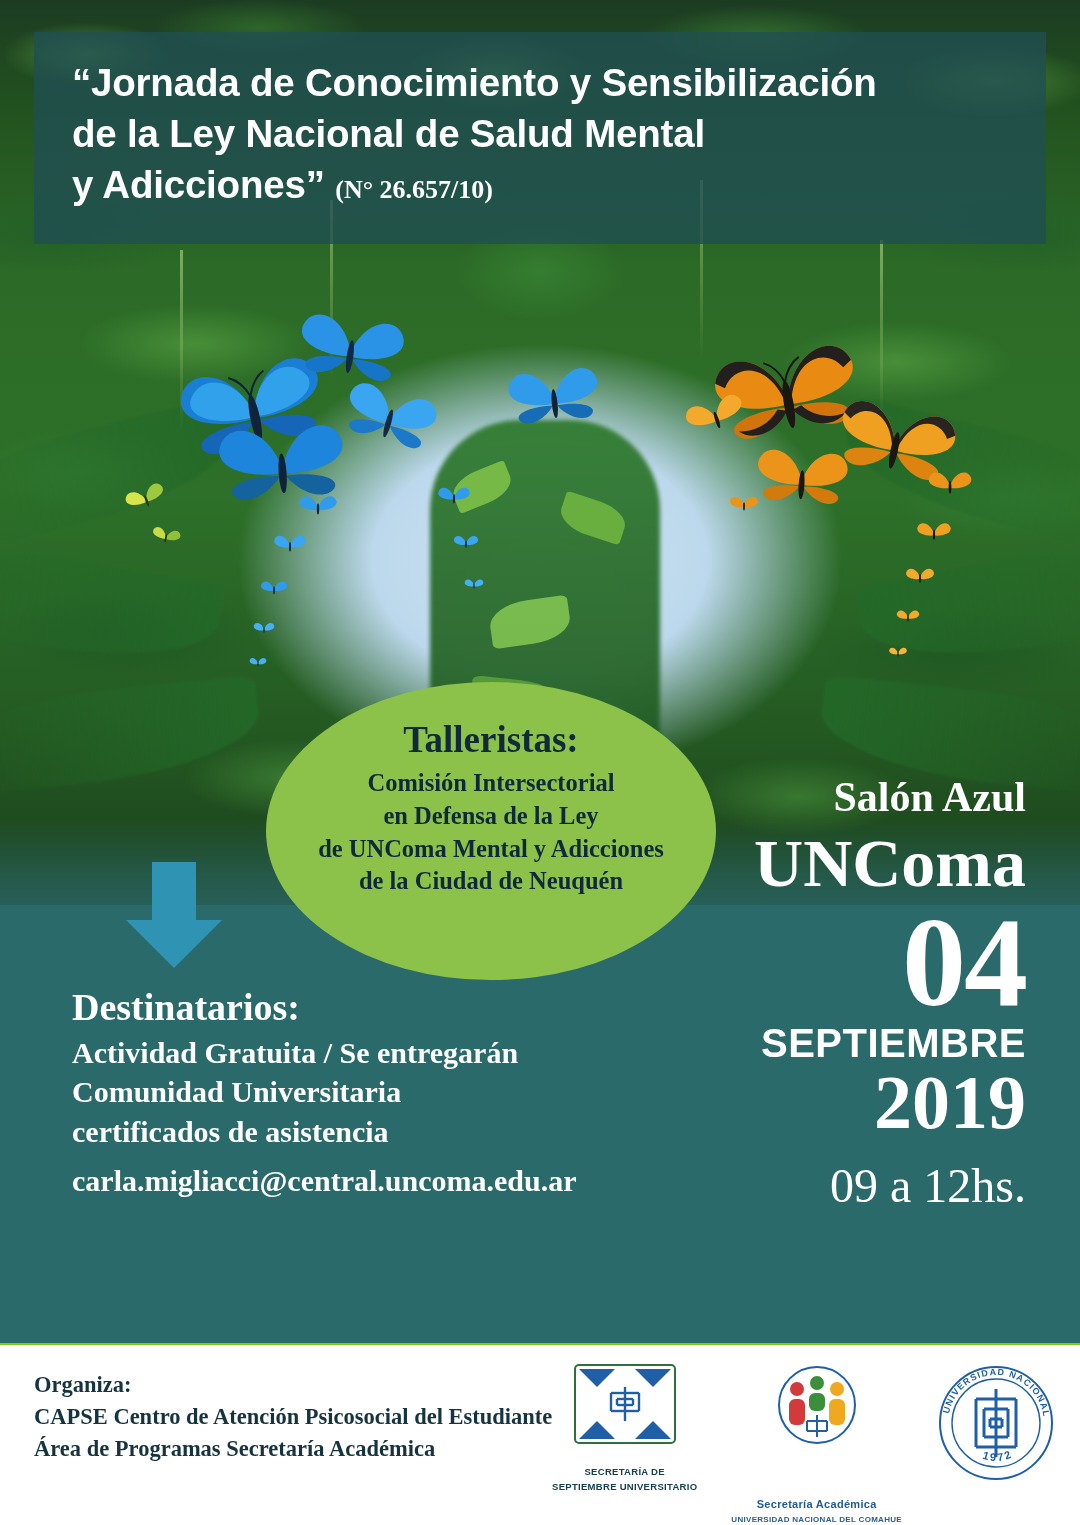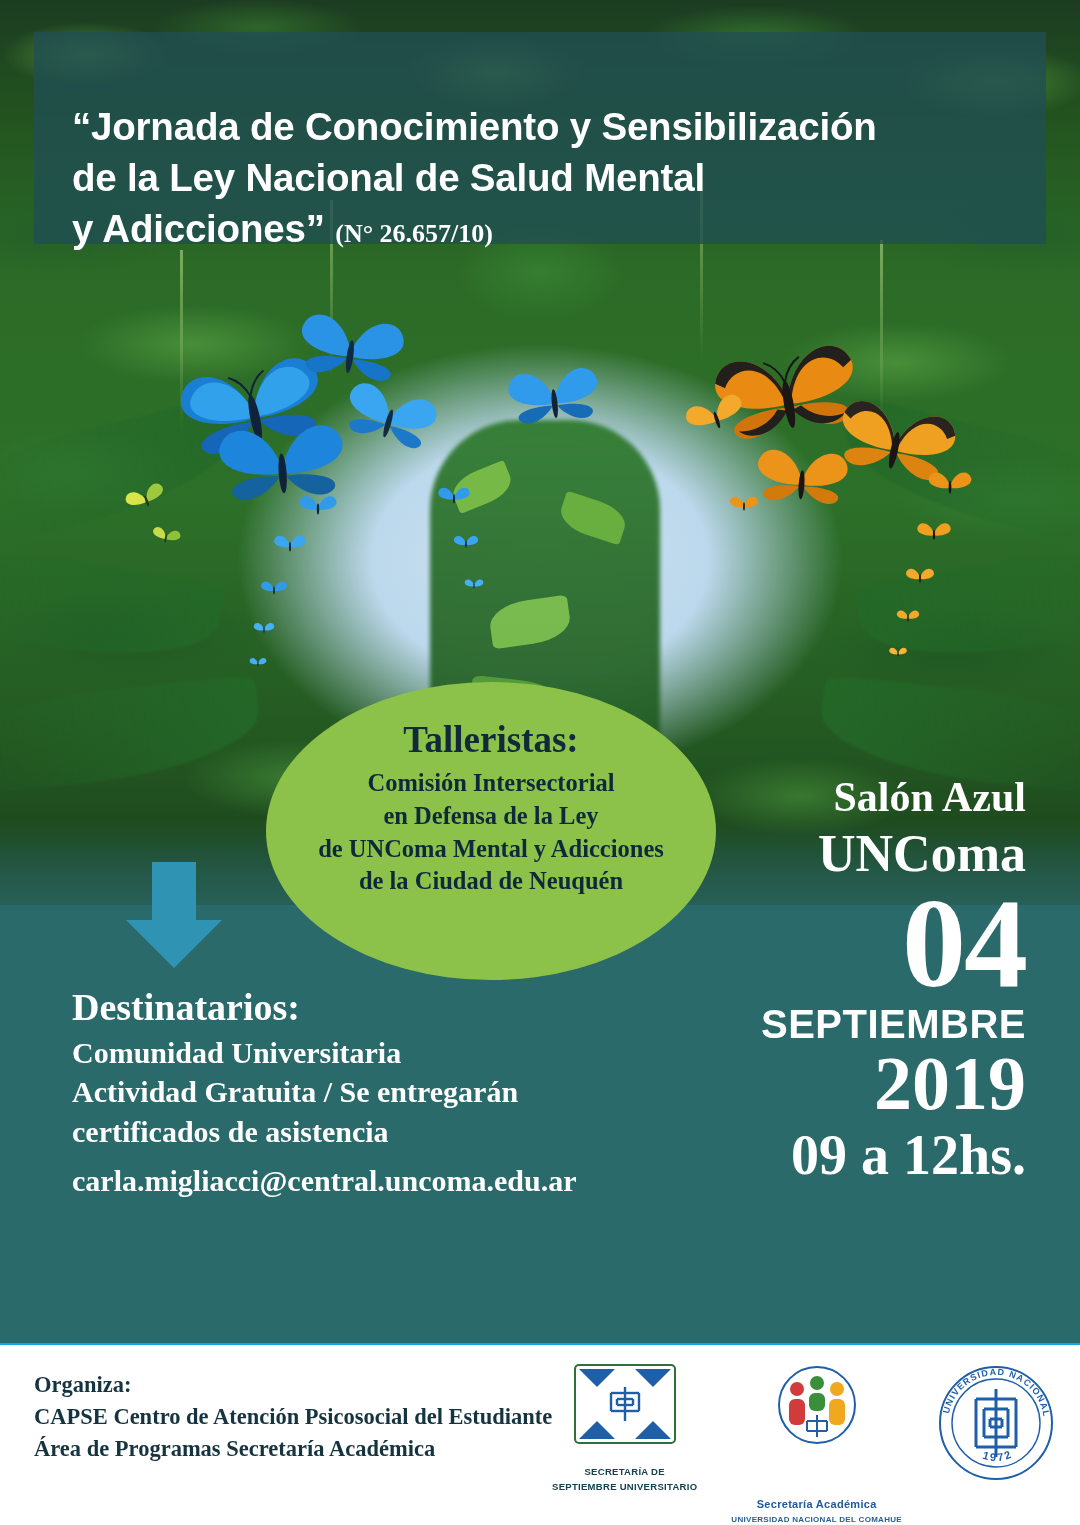--- a/index.html
+++ b/index.html
@@ -69,21 +69,20 @@
     position: absolute; left: 34px; top: 32px; width: 1012px; height: 212px;
     background: rgba(33,79,82,.80);
     padding: 26px 30px 0 38px;
   }
   .title-banner h1 {
     color: #ffffff;
     font-weight: bold;
     font-size: 38.5px;
     line-height: 1.32;
     letter-spacing: -0.2px;
-    margin-top: 44px;
   }
   .title-banner .law {
     font-family: "Liberation Serif", serif;
     font-size: 26px;
     font-weight: bold;
     letter-spacing: 0px;
   }
 
   
   .ellipse {
@@ -140,44 +139,44 @@
   .right-block .salon {
     font-family: "Liberation Serif", serif;
     font-weight: bold; font-size: 42px; line-height: 1.02;
   }
   .right-block .biblio {
     font-family: "Liberation Serif", serif;
     font-weight: bold; font-size: 28.5px; line-height: 1.5;
   }
   .right-block .uncoma {
     font-family: "Liberation Serif", serif;
-    font-weight: bold; font-size: 52px; line-height: 1.2; margin-top: 4px;
+    font-weight: bold; font-size: 68px; line-height: 1.2; margin-top: 4px;
   }
   .right-block .day {
     font-family: "Liberation Serif", serif;
     font-weight: bold; font-size: 128px; line-height: 0.92; letter-spacing: -2px;
   }
   .right-block .month {
     font-family: "Liberation Sans", sans-serif;
     font-weight: bold; font-size: 40px; line-height: 1.05; letter-spacing: 0.5px;
   }
   .right-block .year {
     font-family: "Liberation Serif", serif;
     font-weight: bold; font-size: 76px; line-height: 1.0;
   }
   .right-block .hours {
     font-family: "Liberation Serif", serif;
-    font-weight: bold; font-size: 56px; line-height: 1.15; margin-top: 2px;
+    font-weight: normal; font-size: 48px; line-height: 1.15; margin-top: 18px;
   }
 
   
   .footer {
     position: absolute; left: 0; bottom: 0; width: 1080px; height: 182px;
     background: #ffffff;
-    border-top: 2px solid #0ea5e9;
+    border-top: 2px solid #84cc16;
   }
   .footer .org {
     position: absolute; left: 34px; top: 24px;
     font-family: "Liberation Serif", serif;
     font-weight: bold;
     font-size: 22.5px;
     line-height: 1.42;
     color: #16343f;
   }
   .logos {
@@ -461,22 +460,22 @@
   </div>
 
   <div class="arrow">
     <svg width="112" height="106" viewBox="0 0 112 106">
       <polygon points="34,0 78,0 78,58 104,58 56,106 8,58 34,58" fill="#2f93b4"></polygon>
     </svg>
   </div>
 
   <div class="left-info">
     <div class="h">Destinatarios:</div>
+    <div class="l">Actividad Gratuita / Se entregarán</div>
     <div class="l">Comunidad Universitaria</div>
-    <div class="l">Actividad Gratuita / Se entregarán</div>
     <div class="l">certificados de asistencia</div>
     <div class="gap"></div>
     <div class="l">carla.migliacci@central.uncoma.edu.ar</div>
   </div>
 
   <div class="right-block">
     <div class="salon">Salón Azul</div>
     <div class="uncoma">UNComa</div>
     <div class="day">04</div>
     <div class="month">SEPTIEMBRE</div>

